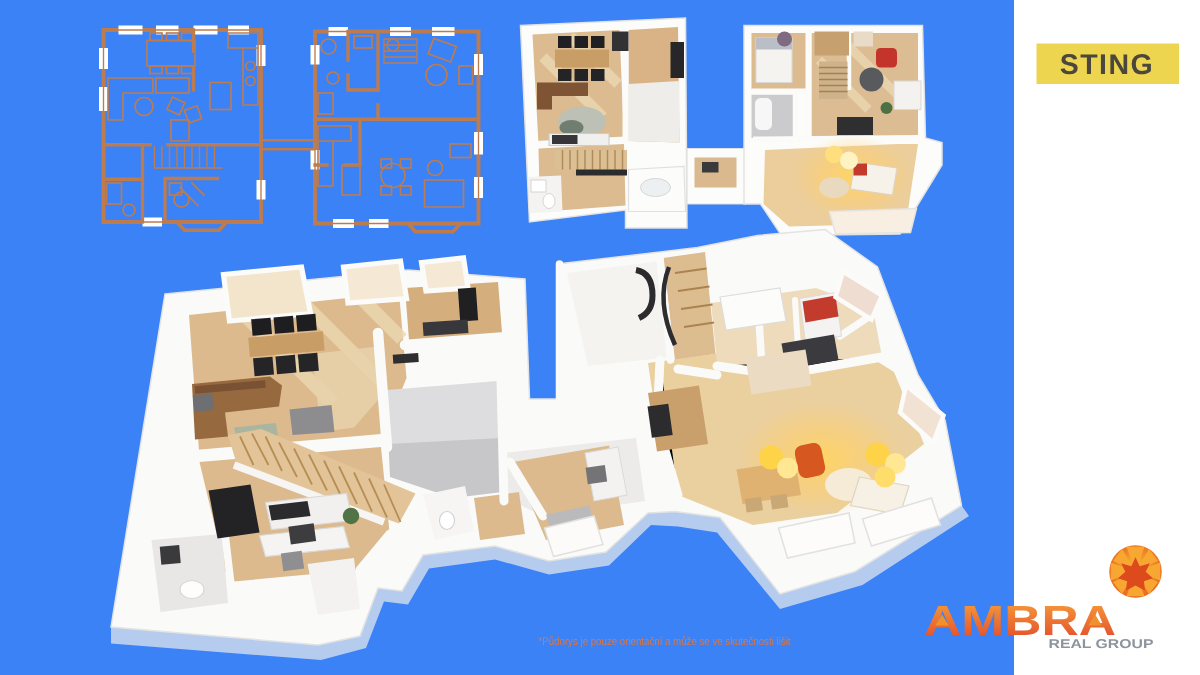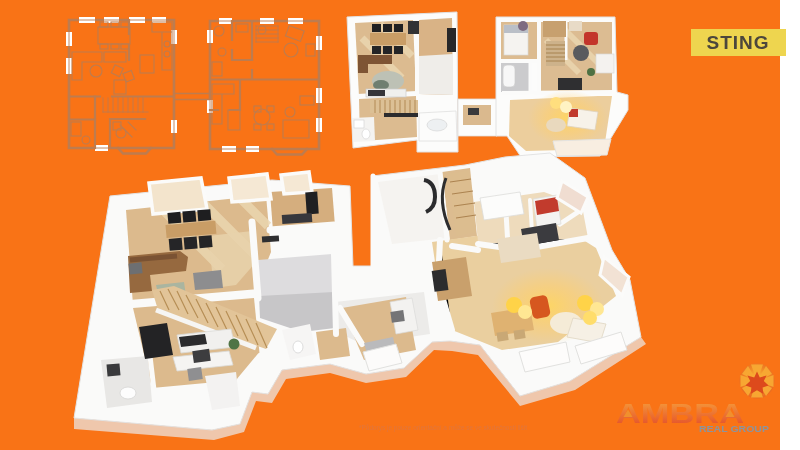--- a/index.html
+++ b/index.html
@@ -1,17 +1,17 @@
 <!DOCTYPE html>
 <html><head>
 <meta charset="utf-8">
 <style>
   html,body{margin:0;padding:0;background:#ffffff;width:800px;height:450px;overflow:hidden;
     font-family:"Liberation Sans", sans-serif;}
-  #stage{position:relative;width:780px;height:450px;background:#f97316;}
+  #stage{position:relative;width:676px;height:450px;background:#3b82f6;}
   svg{position:absolute;left:0;top:0;}
 </style>
 </head>
 <body>
 <div id="stage">
 <svg width="800" height="450" viewBox="0 0 800 450">
 <defs>
   <radialGradient id="glow" cx="50%" cy="50%" r="50%">
     <stop offset="0%" stop-color="#ffd65e" stop-opacity="0.9"></stop>
     <stop offset="55%" stop-color="#ffcf6a" stop-opacity="0.5"></stop>

